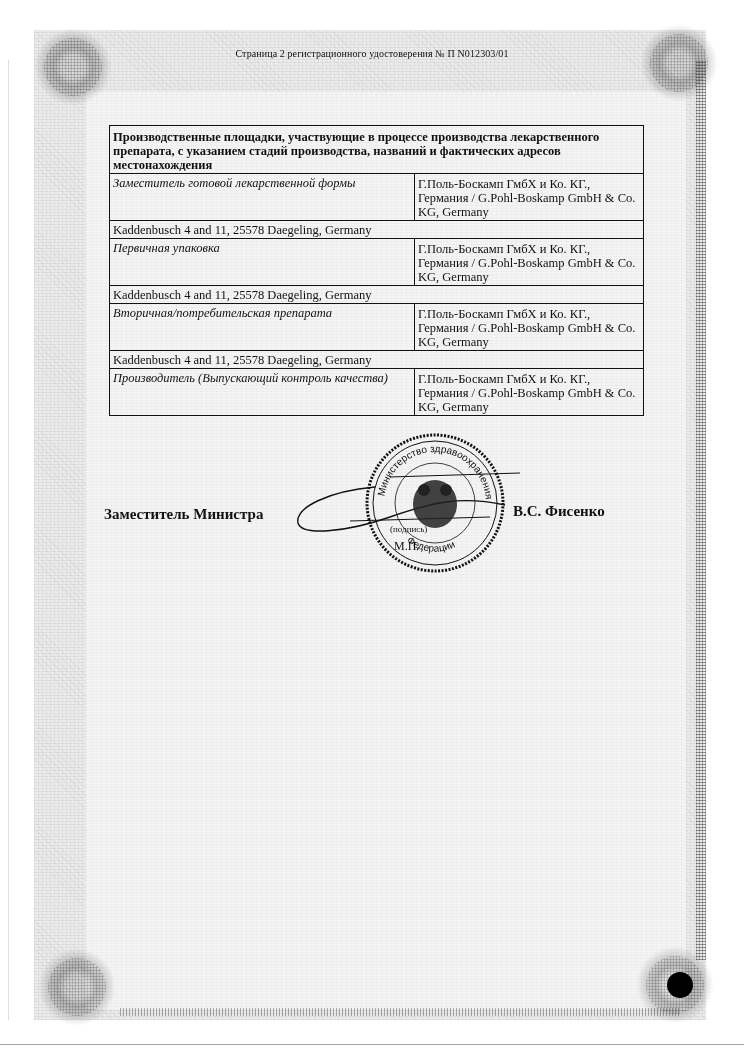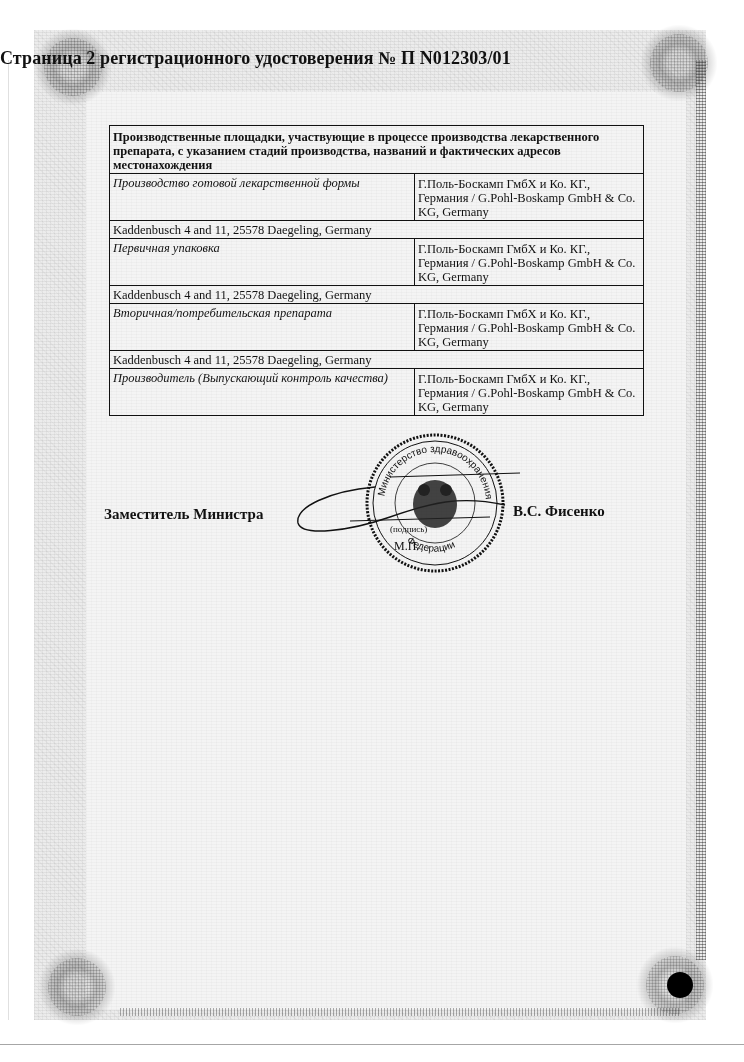--- a/index.html
+++ b/index.html
@@ -104,23 +104,23 @@
     height: 960px;
     background: rgba(0,0,0,0.12);
   }
 
   
   .page-title {
     position: absolute;
     left: 0;
     width: 744px;
     top: 48px;
-    font-size: 18px;
+    text-align: center;
+    font-size: 10px;
     letter-spacing: 0.1px;
-    font-weight: bold;
   }
   .sites-table {
     position: absolute;
     left: 103px;
     top: 125px;
     width: 535px;
     border-collapse: collapse;
     font-size: 12.5px;
     line-height: 14px;
     margin-left: 6px;
@@ -196,21 +196,21 @@
 
 <div class="page-title">Страница 2 регистрационного удостоверения № П N012303/01</div>
 
 <table class="sites-table">
   <tbody>
     <tr>
       <td class="header-cell" colspan="2">Производственные площадки, участвующие в процессе производства лекарственного препарата, с указанием стадий производства, названий и фактических адресов местонахождения</td>
     </tr>
 
     <tr>
-      <td class="stage">Производство готовой лекарственной формы</td>
+      <td class="stage">Заместитель готовой лекарственной формы</td>
       <td class="manufacturer">Г.Поль-Боскамп ГмбХ и Ко. КГ., Германия / G.Pohl-Boskamp GmbH &amp; Co. KG, Germany</td>
     </tr>
     <tr>
       <td colspan="2">
         <span class="addr-line">Kaddenbusch 4 and 11, 25578 Daegeling, Germany</span>
       </td>
     </tr>
 
     <tr>
       <td class="stage">Первичная упаковка</td>

